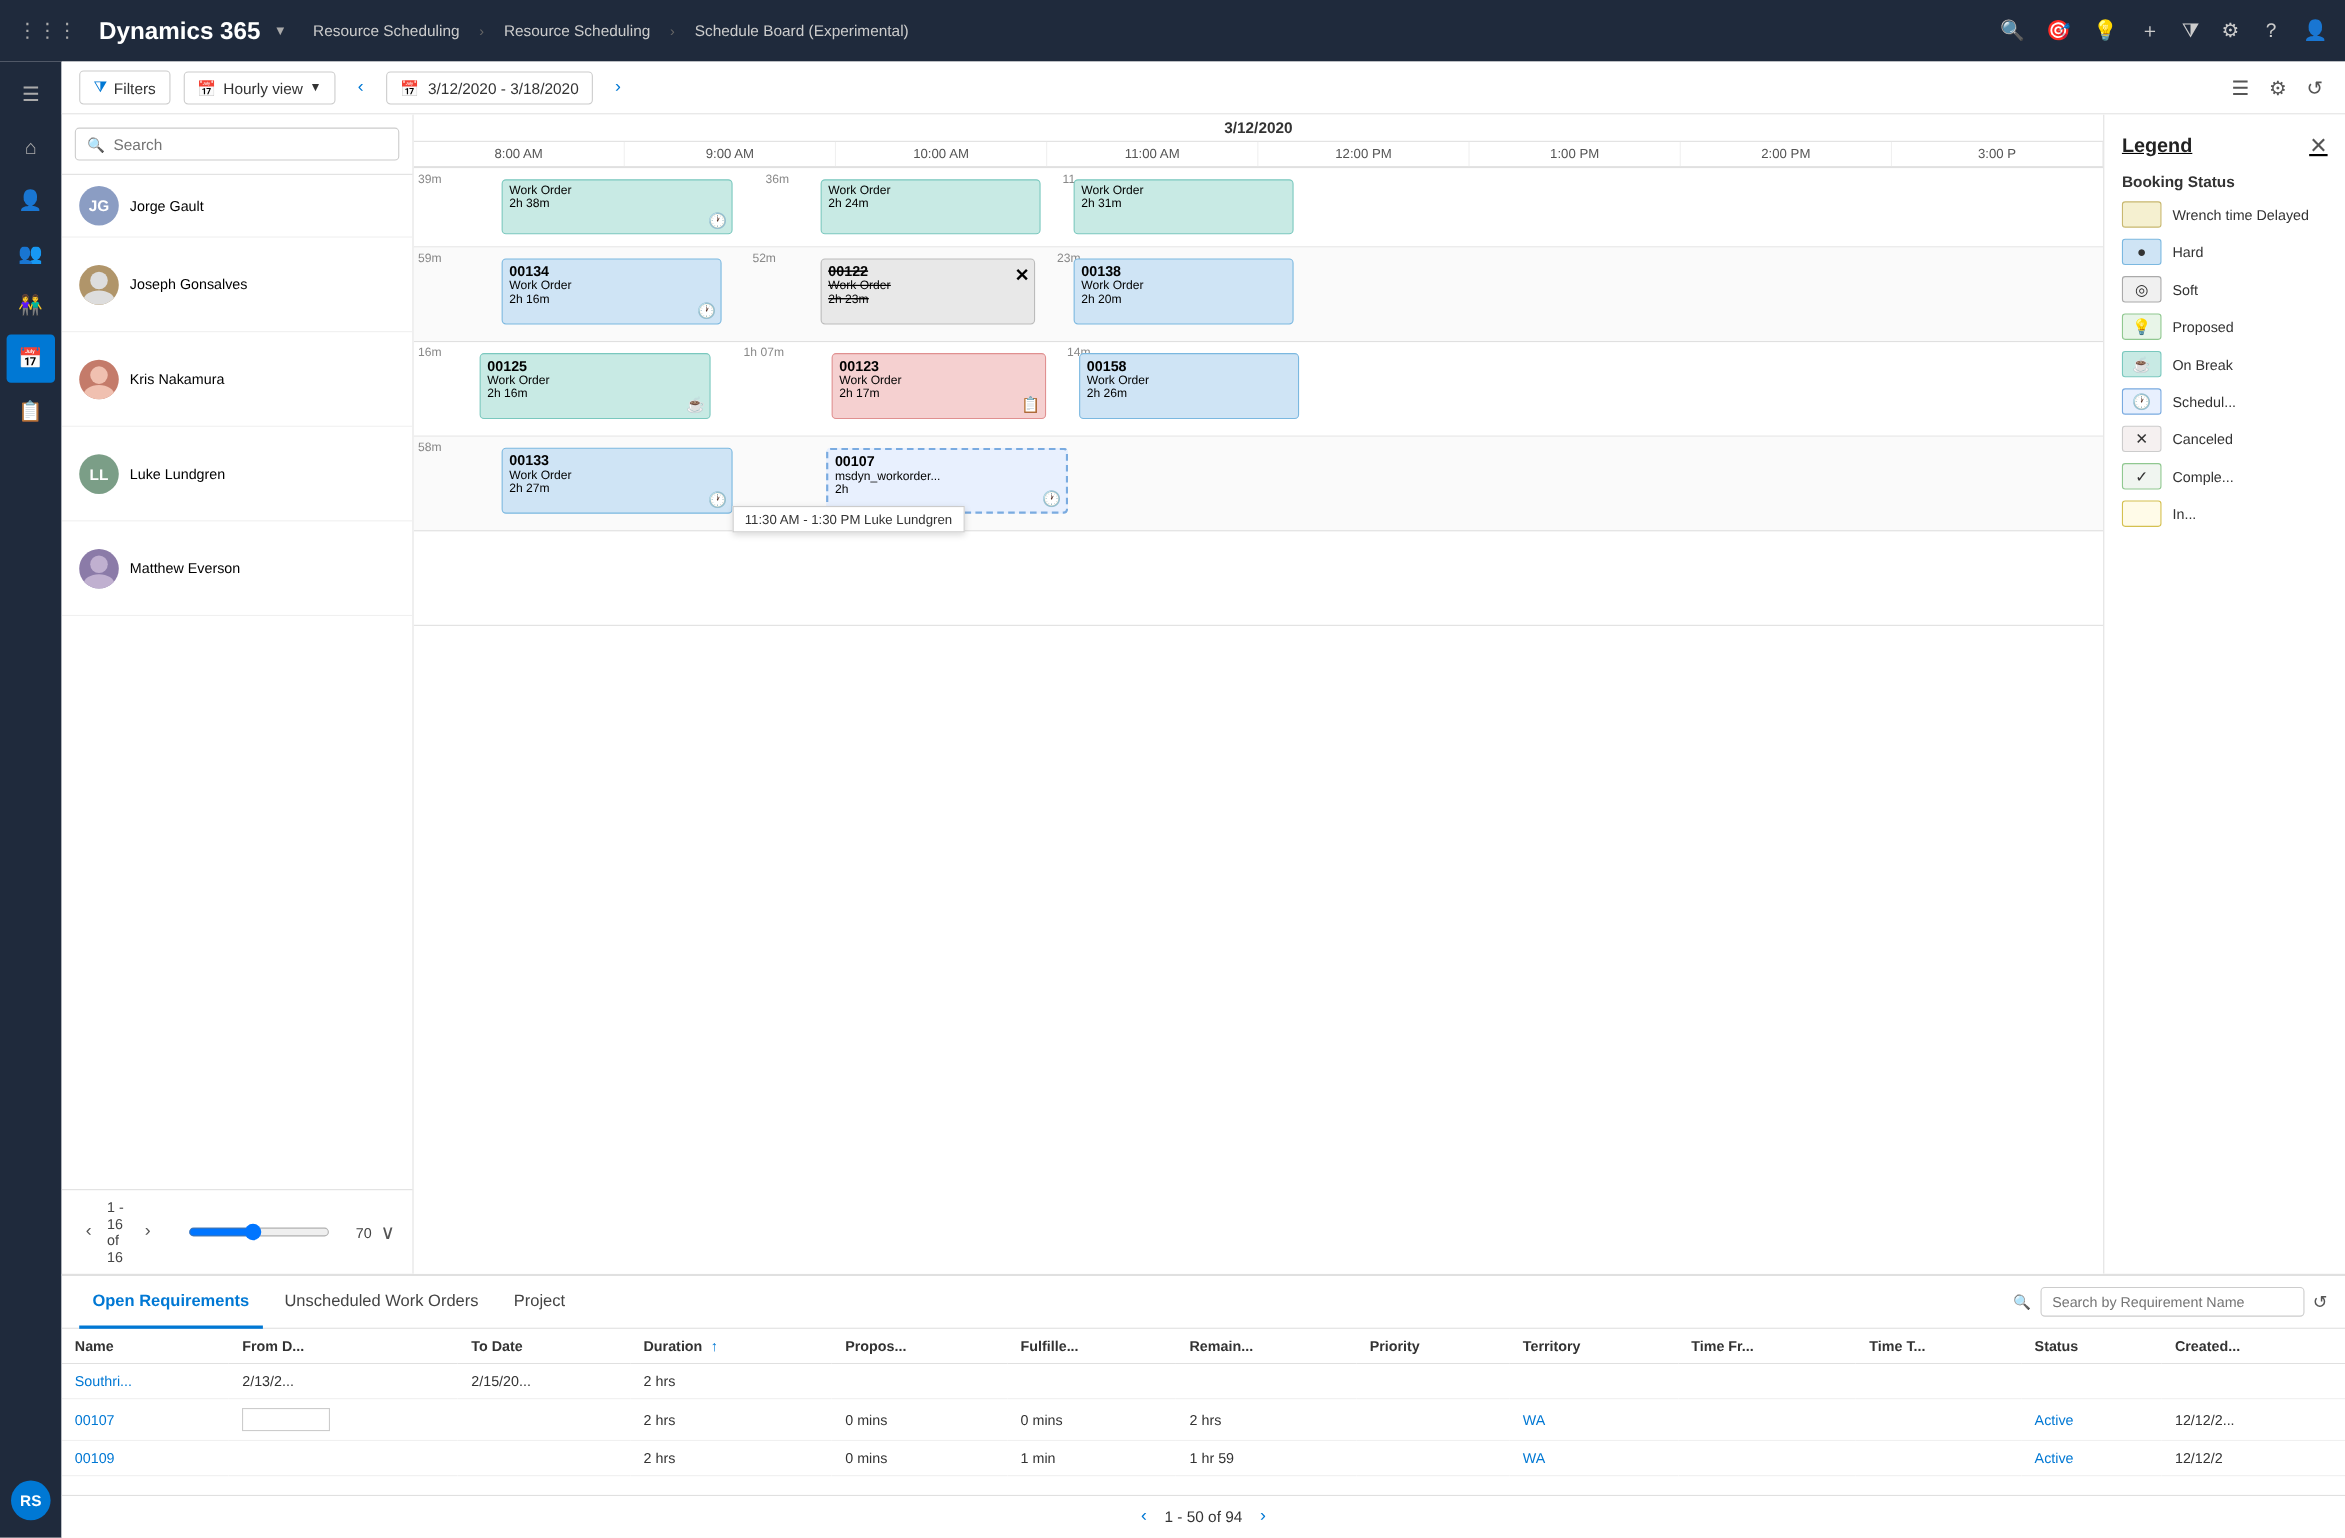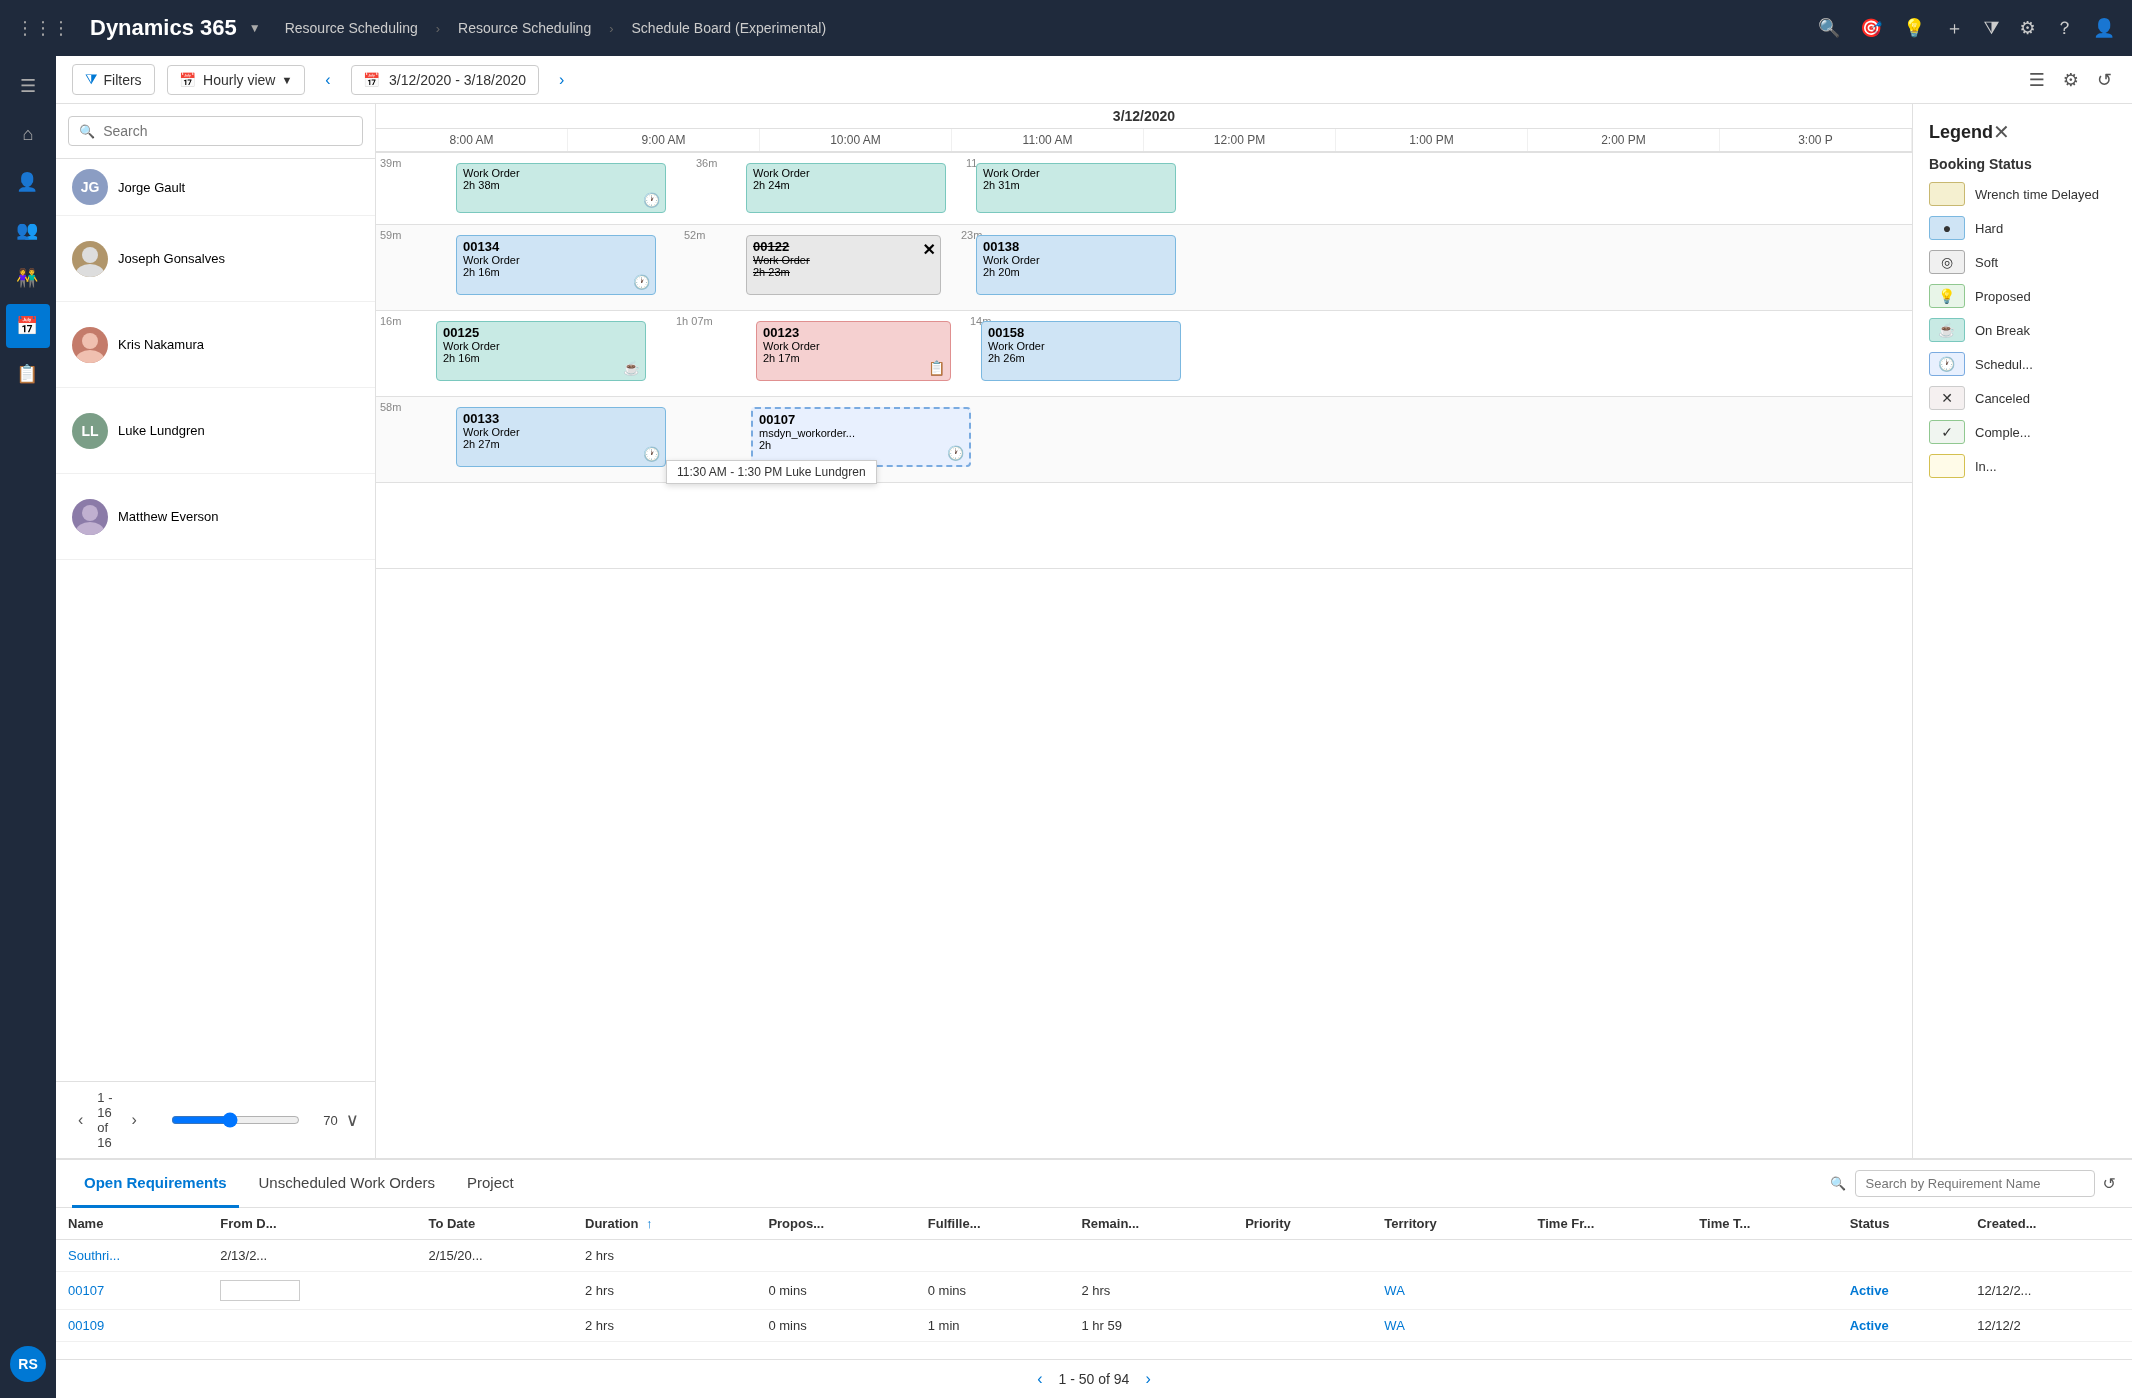--- a/index.html
+++ b/index.html
@@ -199,22 +199,23 @@
 
     
     .legend-panel {
       width: 220px;
       border-left: 1px solid #e0e0e0;
       background: white;
       padding: 16px;
       overflow-y: auto;
     }
     .legend-header {
-      display: flex; align-items: center;
+      display: flex; justify-content: space-between; align-items: center;
       margin-bottom: 12px;
+      text-decoration: underline;
     }
     .legend-title { font-size: 18px; font-weight: 600; color: #222; }
     .legend-close { cursor: pointer; font-size: 20px; color: #555; }
     .legend-section-title { font-size: 14px; font-weight: 600; color: #333; margin-bottom: 10px; }
     .legend-item {
       display: flex; align-items: center; gap: 10px;
       margin-bottom: 10px; font-size: 13px; color: #333;
     }
     .legend-swatch {
       width: 36px; height: 24px; border-radius: 3px; flex-shrink: 0;
@@ -252,21 +253,21 @@
     .req-table { flex: 1; overflow: auto; }
     .req-table table { width: 100%; border-collapse: collapse; font-size: 13px; }
     .req-table thead th {
       padding: 8px 12px; border-bottom: 1px solid #e0e0e0;
       text-align: left; color: #333; font-weight: 600;
       background: white; position: sticky; top: 0; white-space: nowrap;
     }
     .req-table thead th .sort-icon { color: #0078d4; margin-left: 4px; }
     .req-table tbody td { padding: 8px 12px; border-bottom: 1px solid #f0f0f0; color: #333; }
     .req-table tbody td a { color: #0078d4; text-decoration: none; }
-    .status-active { color: #0078d4; text-decoration: none; font-weight: 700; }
+    .status-active { color: #0078d4; text-decoration: none; font-weight: 400; }
 
     
     .bottom-pagination {
       display: flex; align-items: center; justify-content: center;
       padding: 8px; border-top: 1px solid #e0e0e0; gap: 8px;
       background: white; font-size: 14px; color: #333;
     }
     .pag-arrow { cursor: pointer; color: #0078d4; font-size: 16px; padding: 2px 8px; }
   </style>
 </head>

